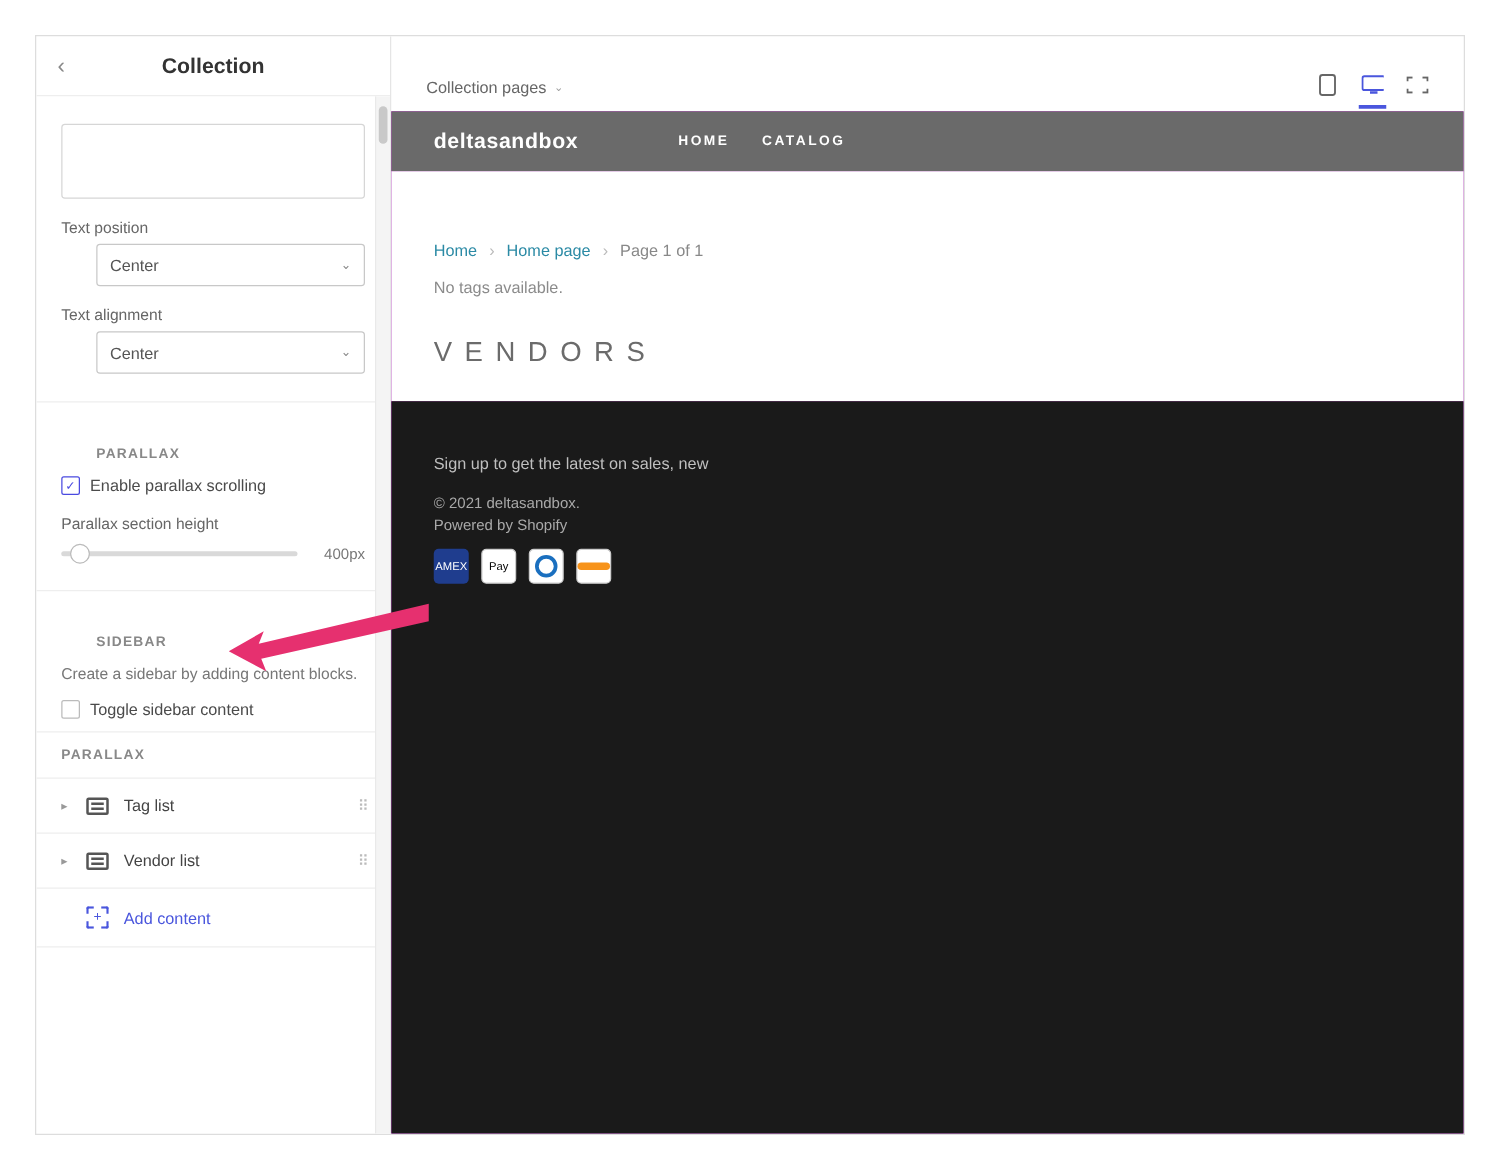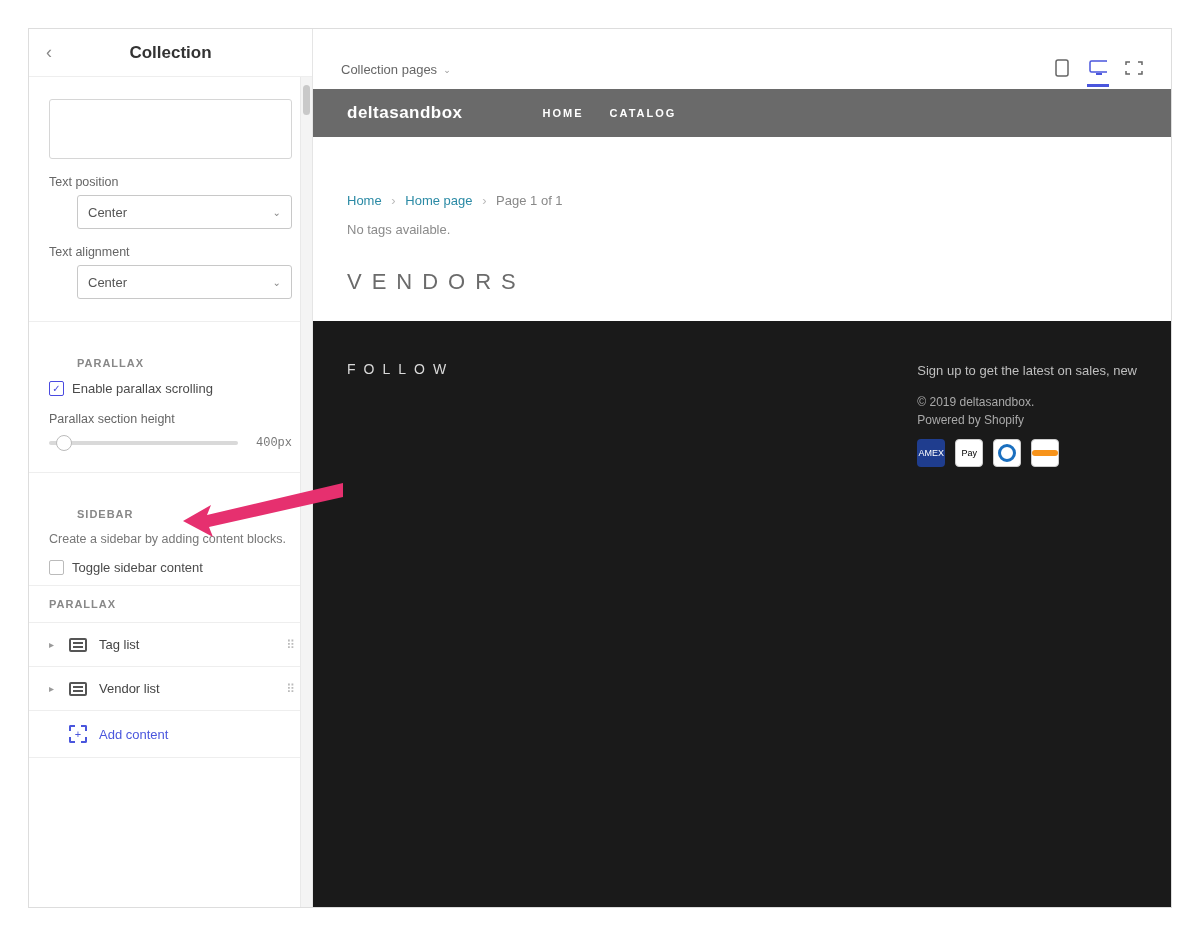--- a/index.html
+++ b/index.html
@@ -19,21 +19,21 @@
   .empty-box { height:60px; border:1px solid #d6d6d6; border-radius:3px; margin-top:22px; }
   .fld-label { font-size:12.5px; color:#666; margin-top:16px; margin-bottom:6px; }
   .select { border:1px solid #c8c8c8; border-radius:3px; height:34px; display:flex; align-items:center; padding:0 10px; justify-content:space-between; font-size:13px; color:#555; cursor:pointer;margin-left:28px; }
   .select .caret { font-size:10px; color:#888; }
   
   .sect-divider { border-top:1px solid #eee; margin:22px -20px 0; }
   .sect-heading { font-size:11px; letter-spacing:1px; color:#888; font-weight:700; margin-top:35px;padding-left:28px; }
   .chk-row { display:flex; align-items:center; gap:8px; margin-top:12px; font-size:13px; color:#4b4b4b; }
   .chk { width:15px; height:15px; border:1px solid #bbb; border-radius:2px; display:flex; align-items:center; justify-content:center; font-size:10px; color:#4a4ae0; }
   .chk.checked { border-color:#4a4ae0; }
-  .slider-row { display:flex; align-items:center; gap:10px; margin-top:10px;font-family:Liberation Mono, monospace; }
+  .slider-row { display:flex; align-items:center; gap:10px; margin-top:10px; }
   .slider { flex:1; height:4px; background:#d9d9d9; border-radius:2px; position:relative; }
   .slider-thumb { position:absolute; left:8%; top:50%; width:16px; height:16px; background:#fff; border:1px solid #bbb; border-radius:50%; transform:translate(-50%,-50%); }
   .slider-val { font-size:12px; color:#777; width:44px; text-align:right; }
   .sect-desc { font-size:12.5px; color:#777; line-height:1.45; margin-top:10px; }
   
   .content-list { margin:10px -20px 0; }
   .content-head { padding:12px 20px; border-top:1px solid #eee; border-bottom:1px solid #eee; font-size:11px; letter-spacing:1px; color:#888; font-weight:600; }
   .content-item { display:flex; align-items:center; gap:12px; padding:14px 20px; border-bottom:1px solid #eee; font-size:13px; color:#444; cursor:pointer; position:relative; }
   .content-item.active::after { content:""; position:absolute; right:-1px; top:6px; bottom:6px; width:4px; background:#5865f2; }
   .content-item .expand { color:#999; font-size:10px; width:8px; }
@@ -214,26 +214,23 @@
           <span class="bc-sep">›</span>
           <span>Page 1 of 1</span>
         </div>
         <div class="p-small">No tags available.</div>
         <div class="p-row" style="margin-top:32px">
           <div class="p-heading">VENDORS</div>
         </div>
       </div>
 
       <div class="p-footer">
-        <div class="f-left">
-          <h3>FOLLOW</h3>
-        </div>
         <div class="f-right">
           <p>Sign up to get the latest on sales, new</p>
-          <div class="f-copy">© 2019 deltasandbox.</div>
+          <div class="f-copy">© 2021 deltasandbox.</div>
           <div class="f-copy">Powered by Shopify</div>
           <div class="pay-row">
             <span class="pay amex">AMEX</span>
             <span class="pay apay">Pay</span>
             <span class="pay diners">
                 <span></span>
               </span>
             <span class="pay disc">
                 <span></span>
               </span>

